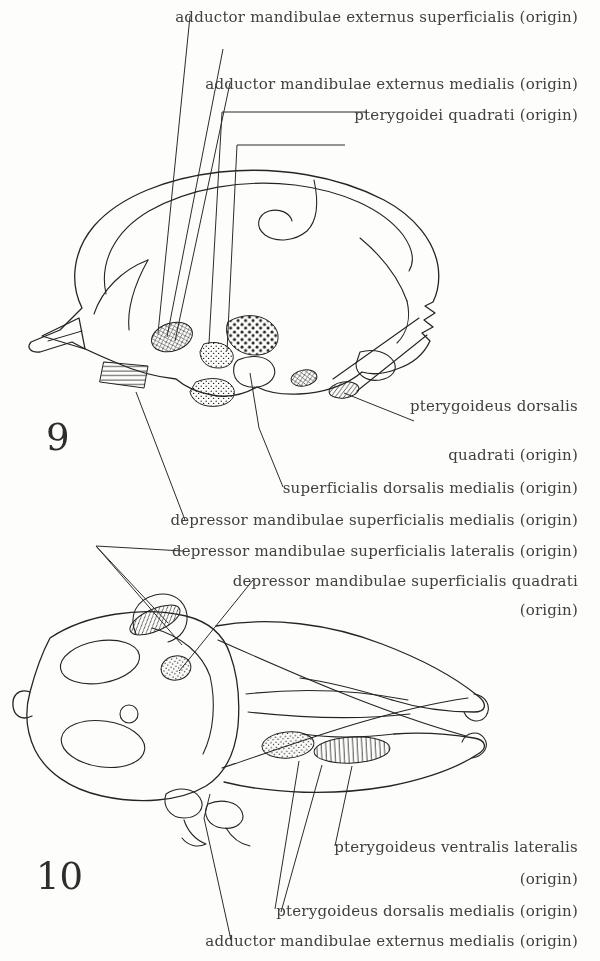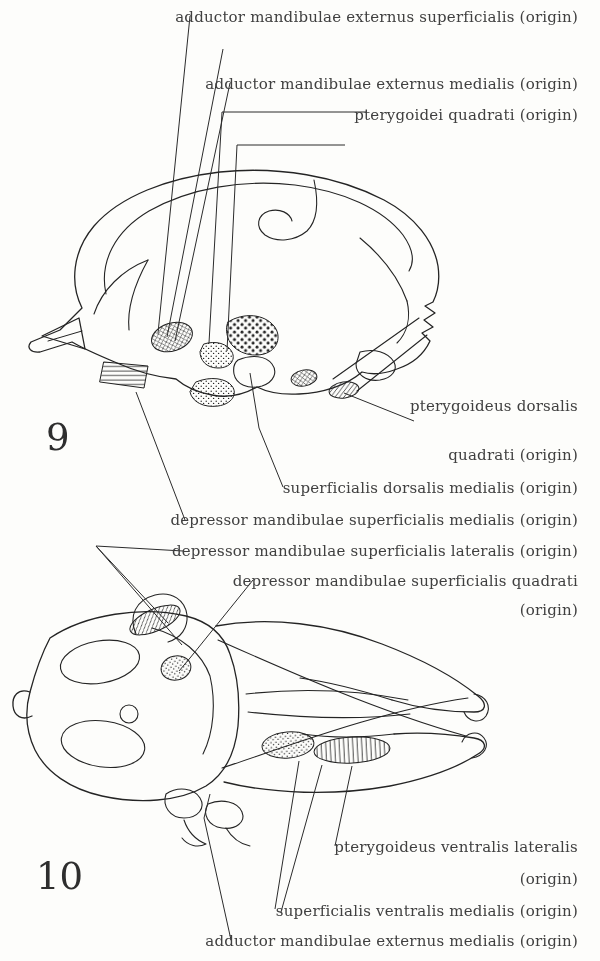--- a/index.html
+++ b/index.html
@@ -144,19 +144,19 @@
   <div class="lbl" style="top:397px">pterygoideus dorsalis</div>
   <div class="lbl" style="top:446px">quadrati (origin)</div>
   <div class="lbl" style="top:479px">superficialis dorsalis medialis (origin)</div>
   <div class="lbl" style="top:511px">depressor mandibulae superficialis medialis (origin)</div>
   <div class="lbl" style="top:542px">depressor mandibulae superficialis lateralis (origin)</div>
   <div class="lbl" style="top:572px">depressor mandibulae superficialis quadrati</div>
   <div class="lbl" style="top:601px">(origin)</div>
 
   <div class="lbl" style="top:838px">pterygoideus ventralis lateralis</div>
   <div class="lbl" style="top:870px">(origin)</div>
-  <div class="lbl" style="top:902px">superficialis ventralis medialis (origin)</div>
+  <div class="lbl" style="top:902px">pterygoideus dorsalis medialis (origin)</div>
   <div class="lbl" style="top:932px">adductor mandibulae externus medialis (origin)</div>
 
   <div class="fignum f9">9</div>
   <div class="fignum f10">10</div>
 
 </div>
 
 </body></html>

